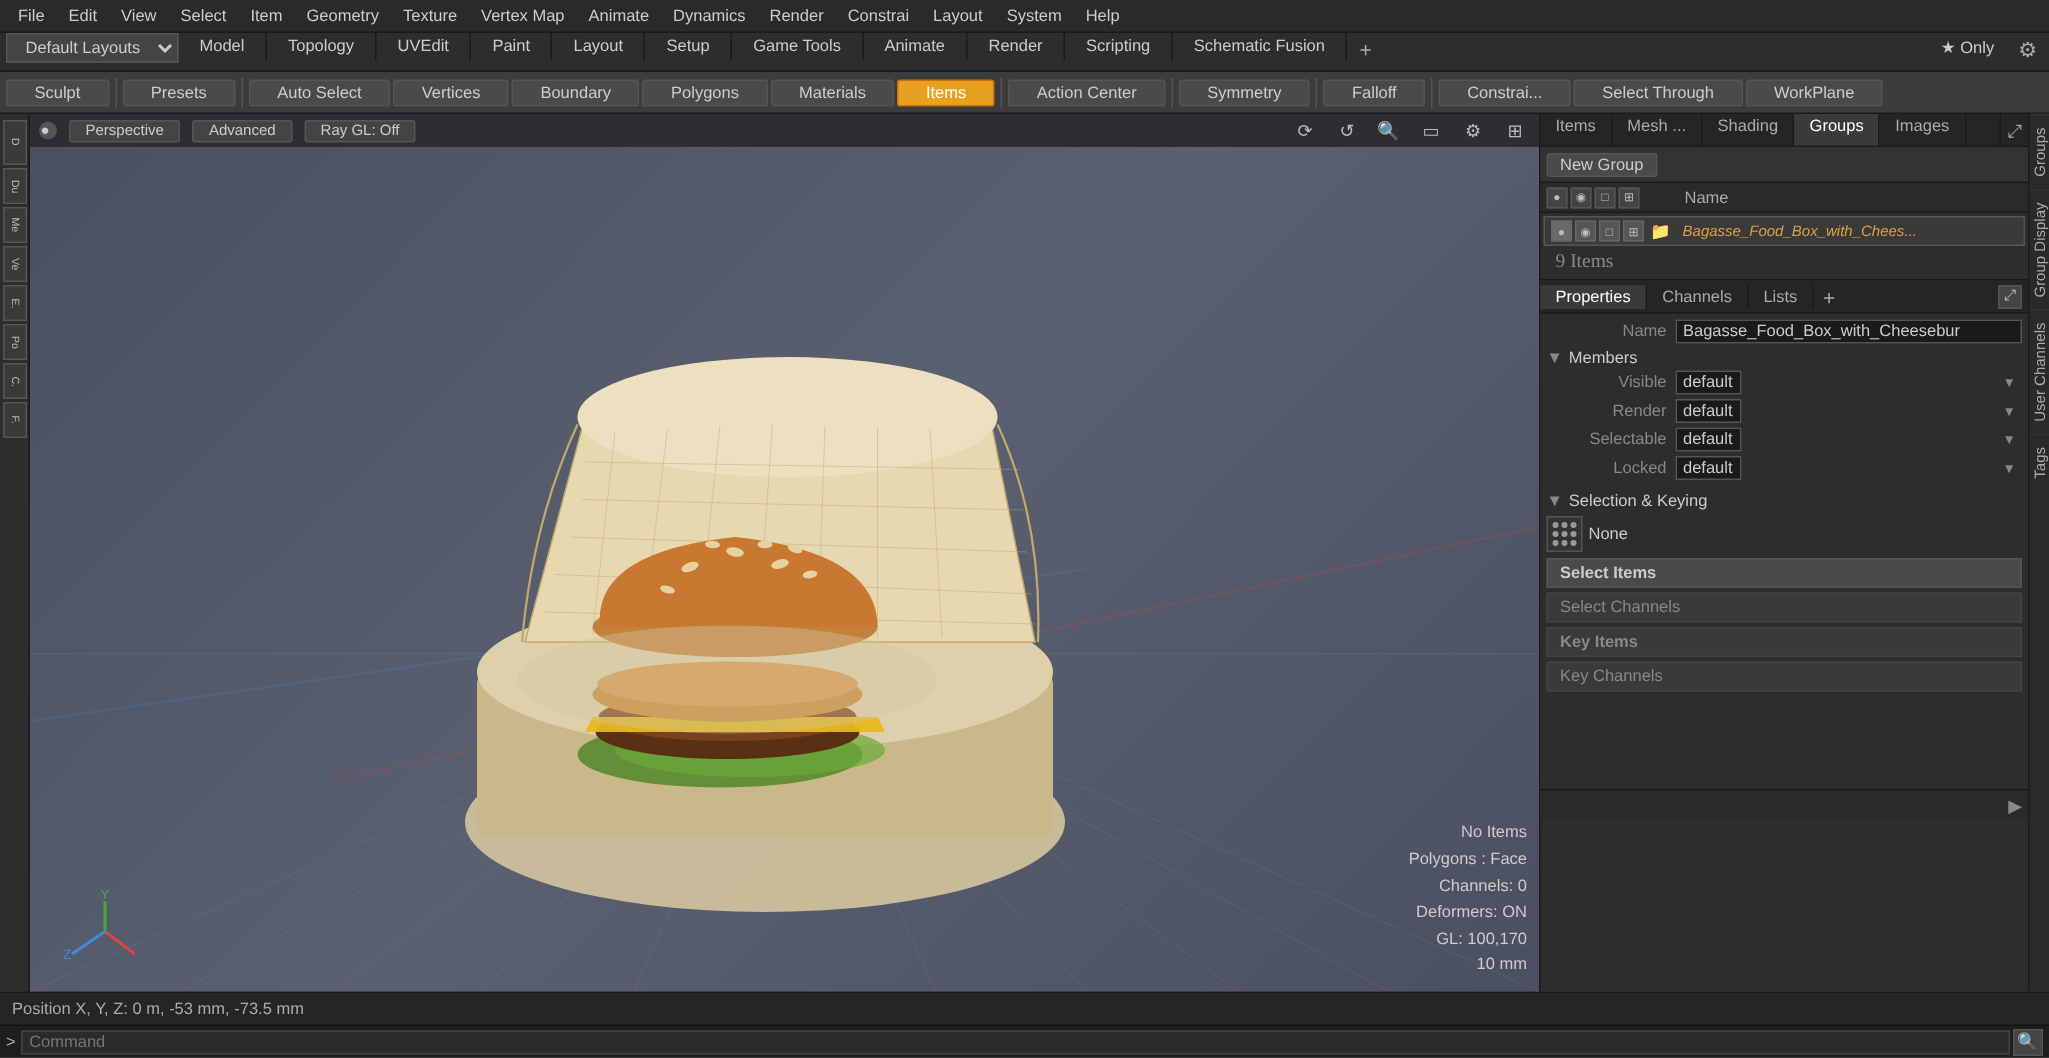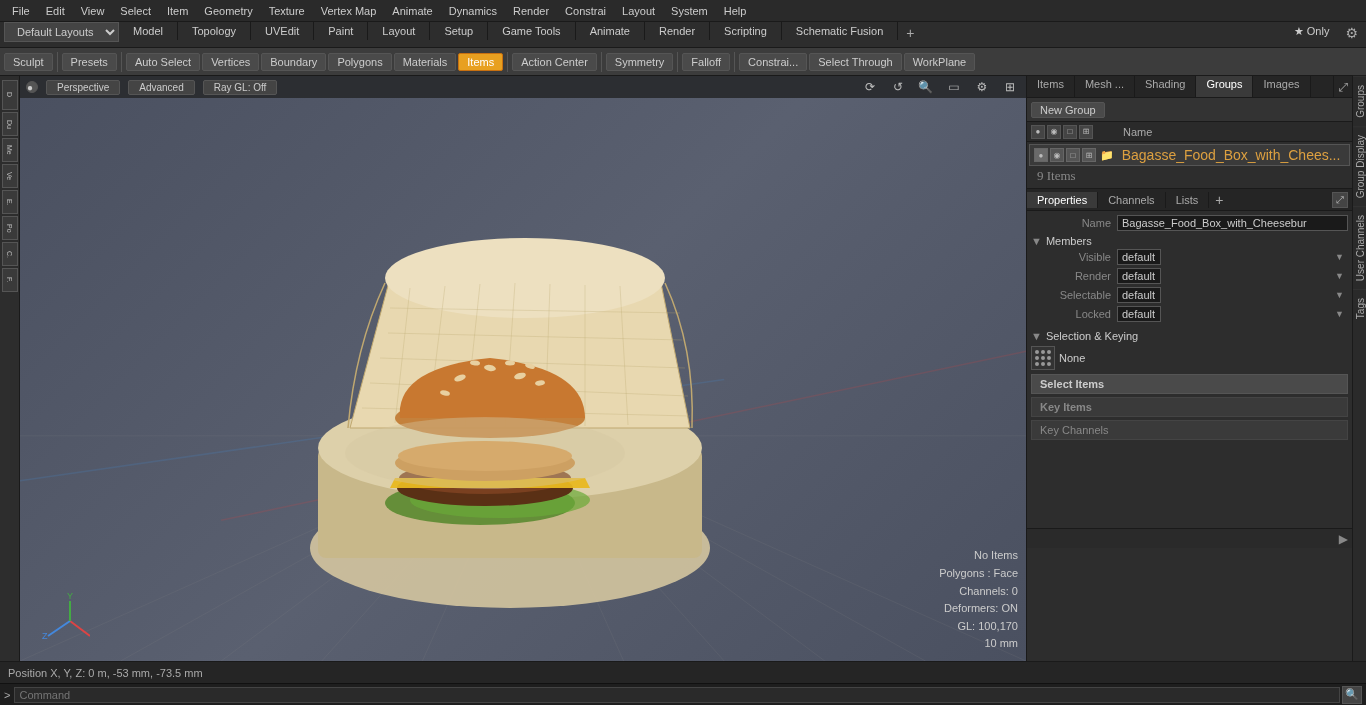--- a/index.html
+++ b/index.html
@@ -12,21 +12,21 @@
     
     #layout-bar { display: flex; align-items: flex-start; background: #2d2d2d; height: 26px; border-bottom: 1px solid #1a1a1a; }
     .layout-dropdown { padding: 2px 8px; background: #444; border: 1px solid #555; color: #ccc; font-size: 11px; margin-left: 4px; cursor: pointer; }
     .layout-tab { padding: 3px 14px; cursor: pointer; color: #ccc; font-size: 11px; border-right: 1px solid #1a1a1a; }
     .plus-btn { padding: 3px 8px; cursor: pointer; color: #aaa; font-size: 14px; }
     .star-only { margin-left: auto; padding: 3px 8px; color: #ccc; font-size: 11px; }
     .settings-btn { padding: 3px 8px; cursor: pointer; color: #aaa; font-size: 14px; }
 
     
     #toolbar { display: flex; align-items: center; background: #3c3c3c; height: 28px; border-bottom: 1px solid #1a1a1a; padding: 0 4px; gap: 2px; }
-    .tb-btn { padding: 2px 8px; background: #4a4a4a; border: 1px solid #555; color: #ccc; font-size: 11px; cursor: pointer; border-radius: 2px; white-space: nowrap; }
+    .tb-btn { padding: 2px 18px; background: #4a4a4a; border: 1px solid #555; color: #ccc; font-size: 11px; cursor: pointer; border-radius: 2px; white-space: nowrap; }
     .tb-btn.active { background: #e8a020; color: #fff; border-color: #c87010; }
     .tb-sep { width: 1px; height: 20px; background: #555; margin: 0 2px; }
     .tb-icon { width: 20px; height: 20px; display: inline-flex; align-items: center; justify-content: center; cursor: pointer; color: #bbb; font-size: 12px; }
 
     
     #main { display: flex; height: calc(705px - 22px - 26px - 28px - 22px - 22px); }
 
     
     #left-sidebar { width: 20px; background: #2d2d2d; border-right: 1px solid #1a1a1a; display: flex; flex-direction: column; align-items: center; padding-top: 4px; gap: 2px; }
     .ls-btn { width: 16px; height: 16px; background: #444; border: 1px solid #555; cursor: pointer; font-size: 9px; display: flex; align-items: center; justify-content: center; color: #bbb; }
@@ -58,21 +58,21 @@
 
     #groups-list-header { display: flex; align-items: center; background: #2a2a2a; height: 20px; padding: 0 4px; border-bottom: 1px solid #1a1a1a; }
     .glh-icons { display: flex; gap: 2px; }
     .glh-icon { width: 14px; height: 14px; background: #444; border: 1px solid #555; cursor: pointer; font-size: 8px; display: flex; align-items: center; justify-content: center; color: #bbb; }
     .glh-name { margin-left: 30px; color: #aaa; font-size: 11px; }
 
     #groups-list { padding: 2px; }
     .group-item { display: flex; align-items: center; background: #3a3a3a; border: 1px solid #555; padding: 2px 4px; gap: 4px; }
     .gi-icons { display: flex; gap: 2px; }
     .gi-icon { width: 14px; height: 14px; background: #555; border: 1px solid #666; cursor: pointer; font-size: 8px; display: flex; align-items: center; justify-content: center; color: #bbb; }
-    .gi-name { color: #dda040; font-size: 14px; flex: 1; overflow: hidden; text-overflow: ellipsis; white-space: nowrap; }
+    .gi-name { color: #dda040; font-size: 10px; flex: 1; overflow: hidden; text-overflow: ellipsis; white-space: nowrap; font-style: italic; }
 
     
     #props-panel { background: #2d2d2d; border-top: 1px solid #1a1a1a; display: flex; flex-direction: column; height: 360px; }
     #props-tabs { display: flex; background: #252525; height: 22px; border-bottom: 1px solid #1a1a1a; align-items: center; }
     .props-tab { padding: 2px 10px; font-size: 11px; color: #aaa; cursor: pointer; border-right: 1px solid #1a1a1a; }
     .props-tab.active { background: #3a3a3a; color: #fff; }
     .props-tab-plus { padding: 2px 6px; color: #aaa; cursor: pointer; font-size: 14px; }
     .props-tab-actions { margin-left: auto; display: flex; gap: 2px; padding-right: 4px; }
     .pta-btn { width: 16px; height: 16px; background: #444; cursor: pointer; display: flex; align-items: center; justify-content: center; color: #bbb; font-size: 10px; border: 1px solid #555; }
 
@@ -420,20 +420,23 @@
                   <div class="dot"></div>
                 </div>
               </div>
               <span class="sk-none-label">None</span>
             </div>
 
             <div style="margin-bottom: 3px; font-weight: bold;">
               <div class="sk-btn" style="background:#4a4a4a; border:1px solid #555; padding:3px 8px; cursor:pointer; text-align:left;">Select Items</div>
             </div>
 
+            <div style="margin-bottom: 3px;">
+              <div class="sk-btn" style="background:#3a3a3a; border:1px solid #444; padding:3px 8px; cursor:pointer; text-align:left; color:#888;">Select Channels</div>
+            </div>
 
             <div style="margin-bottom: 3px; font-weight: bold;">
               <div class="sk-btn" style="background:#3a3a3a; border:1px solid #444; padding:3px 8px; cursor:pointer; text-align:left; color:#888;">Key Items</div>
             </div>
 
             <div style="margin-bottom: 3px;">
               <div class="sk-btn" style="background:#3a3a3a; border:1px solid #444; padding:3px 8px; cursor:pointer; text-align:left; color:#888;">Key Channels</div>
             </div>
           </div>
 

